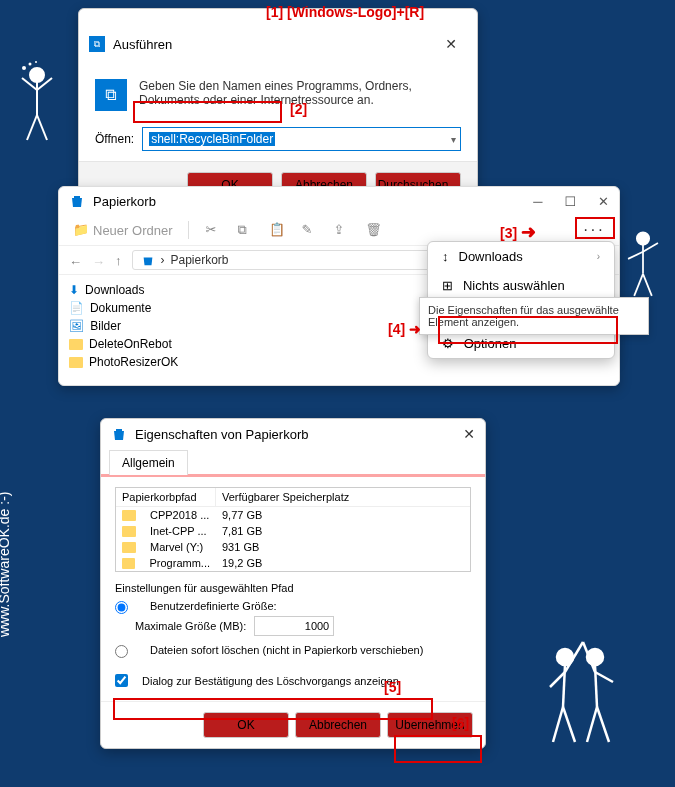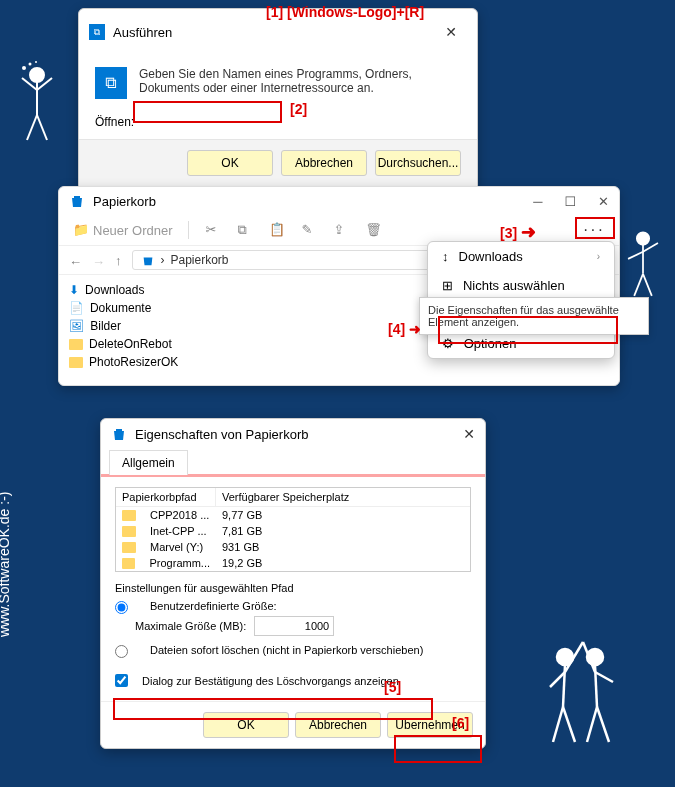--- a/index.html
+++ b/index.html
@@ -13,34 +13,34 @@
 
 .watermark { position: absolute; bottom: 280px; left: 50%; transform: translateX(-50%) rotate(-8deg); font-size: 42px; color: rgba(255,255,255,0.12); font-family: 'Comic Sans MS', cursive; z-index: 0; pointer-events: none; }
 .sidetext { position: absolute; left: 12px; bottom: 150px; color: #fff; font-size: 14px; transform: rotate(-90deg); transform-origin: left bottom; }
 
 
 .stick { position: absolute; width: 50px; height: 90px; }
 .stick svg { width: 100%; height: 100%; }
 
 
 .run-dialog { position: absolute; top: 8px; left: 78px; width: 400px; background: #fff; border: 1px solid #ccc; border-radius: 6px; box-shadow: 0 4px 12px rgba(0,0,0,0.3); }
-.run-title { display: flex; align-items: center; padding: 15px 10px; font-size: 13px; }
+.run-title { display: flex; align-items: center; padding: 15px 10px; font-size: 13px; margin-top: 12px; }
 .run-title .icon { width: 16px; height: 16px; background: #0078d4; margin-right: 8px; display: inline-flex; align-items: center; justify-content: center; }
 .run-title .icon::after { content: '⧉'; color: #fff; font-size: 9px; }
 .run-close { margin-left: auto; padding: 0 10px; font-size: 14px; color: #333; cursor: pointer; }
 .run-body { padding: 12px 16px; display: flex; gap: 12px; font-size: 12px; color: #333; }
 .run-body .big-icon { width: 32px; height: 32px; background: #0078d4; flex-shrink: 0; display: flex; align-items: center; justify-content: center; }
 .run-body .big-icon::after { content: '⧉'; color: #fff; font-size: 16px; }
 .run-input-row { display: flex; align-items: center; padding: 4px 16px 10px; gap: 8px; font-size: 13px; }
 .run-input-row label { font-size: 12px; }
 .run-combo { flex: 1; border: 1px solid #0078d4; height: 24px; display: flex; align-items: center; padding: 0 6px; position: relative; }
 .run-combo .sel { background: #0078d4; color: #fff; padding: 0 2px; font-size: 12px; }
 .run-combo .dd { position: absolute; right: 4px; color: #666; font-size: 10px; }
 .run-buttons { display: flex; justify-content: flex-end; gap: 8px; padding: 10px 16px 14px; background: #f3f3f3; border-top: 1px solid #e5e5e5; border-radius: 0 0 6px 6px; }
-.btn { min-width: 86px; height: 26px; border: 1px solid #ccc; background: #fef9c3; font-size: 12px; border-radius: 3px; cursor: pointer; }
+.btn { min-width: 86px; height: 26px; border: 1px solid #ccc; background: #b91c1c; font-size: 12px; border-radius: 3px; cursor: pointer; }
 
 
 .explorer { position: absolute; top: 186px; left: 58px; width: 562px; height: 200px; background: #fff; border: 1px solid #ddd; border-radius: 6px; box-shadow: 0 4px 12px rgba(0,0,0,0.25); }
 .exp-title { display: flex; align-items: center; padding: 6px 10px; font-size: 13px; }
 .exp-title .rb-icon { width: 16px; height: 16px; margin-right: 8px; }
 .exp-winbtns { margin-left: auto; display: flex; gap: 22px; color: #555; font-size: 13px; }
 .exp-winbtns span { cursor: pointer; }
 .exp-toolbar { display: flex; gap: 16px; padding: 6px 14px; border-bottom: 1px solid #eee; color: #999; font-size: 13px; align-items: center; }
 .exp-toolbar .tb-item { display: flex; align-items: center; gap: 4px; }
 .exp-toolbar .sep { width: 1px; height: 18px; background: #ddd; }
@@ -145,20 +145,24 @@
     <span class="icon"></span>
     <span>Ausführen</span>
     <span class="run-close">✕</span>
   </div>
   <div class="run-body">
     <div class="big-icon"></div>
     <div>Geben Sie den Namen eines Programms, Ordners, Dokuments oder einer Internetressource an.</div>
   </div>
   <div class="run-input-row">
     <label>Öffnen:</label>
+    <div class="run-combo">
+      <span class="sel">shell:RecycleBinFolder</span>
+      <span class="dd">▾</span>
+    </div>
   </div>
   <div class="run-buttons">
     <button class="btn">OK</button>
     <button class="btn">Abbrechen</button>
     <button class="btn">Durchsuchen...</button>
   </div>
 </div>
 
 <div class="anno" style="top:4px;left:266px">[1] [Windows-Logo]+[R]</div>
 <div class="red-box" style="top:101px;left:133px;width:149px;height:22px"></div>

